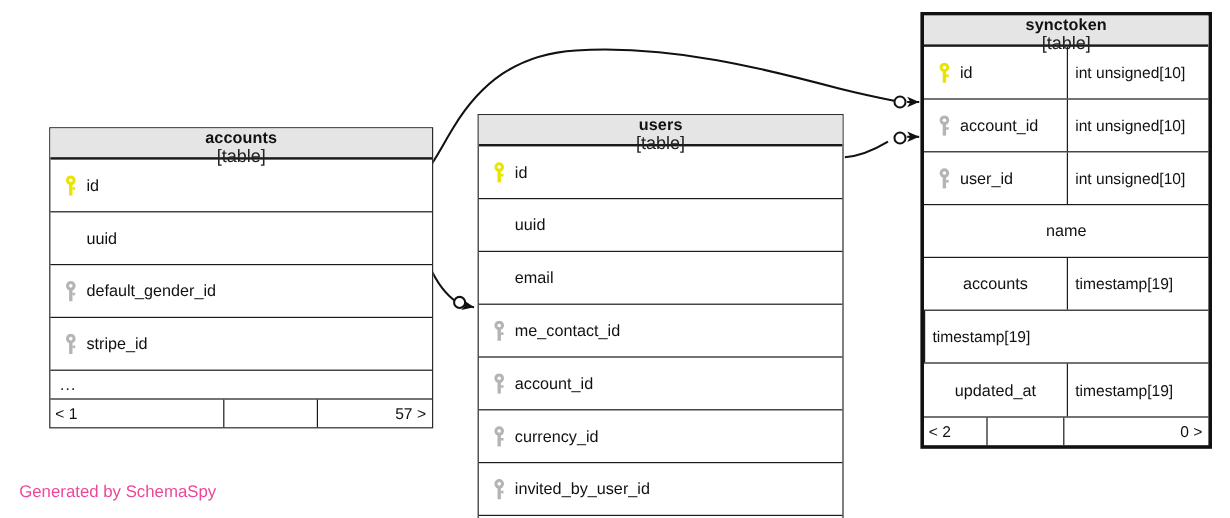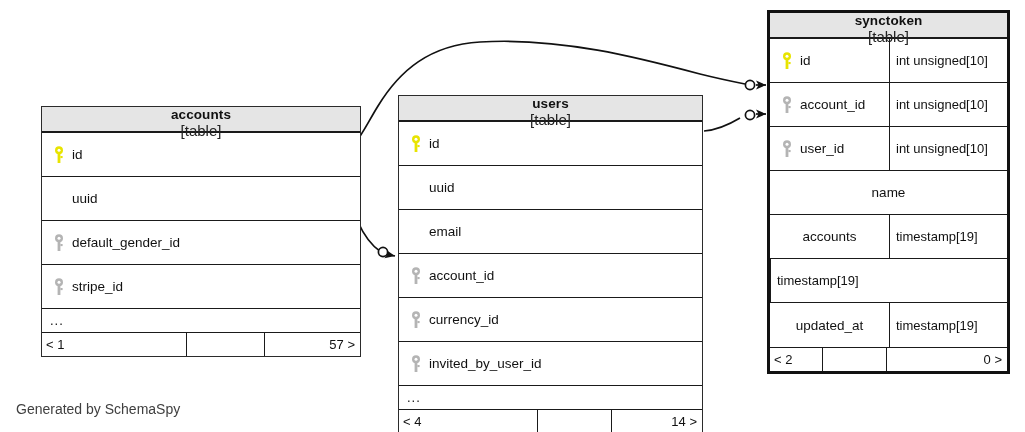--- a/index.html
+++ b/index.html
@@ -87,21 +87,21 @@
     height:100%;
   }
   .footcell.left{flex:0 0 auto;padding-left:4px;border-right:1px solid #1a1a1a;justify-content:flex-start;}
   .footcell.mid{flex:0 0 auto;border-right:1px solid #1a1a1a;}
   .footcell.right{flex:1 1 auto;padding-right:5px;justify-content:flex-end;}
 
   #footer-credit{
     position:absolute;
     left:16px;top:401px;
     font-size:14px;
-    color:#404040;
+    color:#ec4899;
   }
 </style>
 </head>
 <body>
 
 <div id="canvas">
 
   <svg id="edges" viewBox="0 0 1025 432" xmlns="http://www.w3.org/2000/svg">
     <defs>
       <marker id="arrowEnd" markerWidth="11" markerHeight="11" refX="10" refY="5" orient="auto" markerUnits="userSpaceOnUse">
@@ -227,20 +227,33 @@
         </div>
       </div>
 
       <div class="row">
         <div class="cell-name">
           <span class="keyslot empty"></span>
           <span class="col-label">email</span>
         </div>
       </div>
 
+      <div class="row">
+        <div class="cell-name">
+          <span class="keyslot">
+            <svg width="12" height="18" viewBox="0 0 12 18" xmlns="http://www.w3.org/2000/svg">
+              <circle cx="6" cy="4.2" r="4" fill="#b4b4b4"></circle>
+              <circle cx="6" cy="4.2" r="1.5" fill="#ffffff"></circle>
+              <rect x="4.6" y="7" width="2.8" height="10" fill="#b4b4b4"></rect>
+              <rect x="7.4" y="10" width="2.2" height="2.1" fill="#b4b4b4"></rect>
+            </svg>
+          </span>
+          <span class="col-label">me_contact_id</span>
+        </div>
+      </div>
 
       <div class="row">
         <div class="cell-name">
           <span class="keyslot">
             <svg width="12" height="18" viewBox="0 0 12 18" xmlns="http://www.w3.org/2000/svg">
               <circle cx="6" cy="4.2" r="4" fill="#b4b4b4"></circle>
               <circle cx="6" cy="4.2" r="1.5" fill="#ffffff"></circle>
               <rect x="4.6" y="7" width="2.8" height="10" fill="#b4b4b4"></rect>
               <rect x="7.4" y="10" width="2.2" height="2.1" fill="#b4b4b4"></rect>
             </svg>

